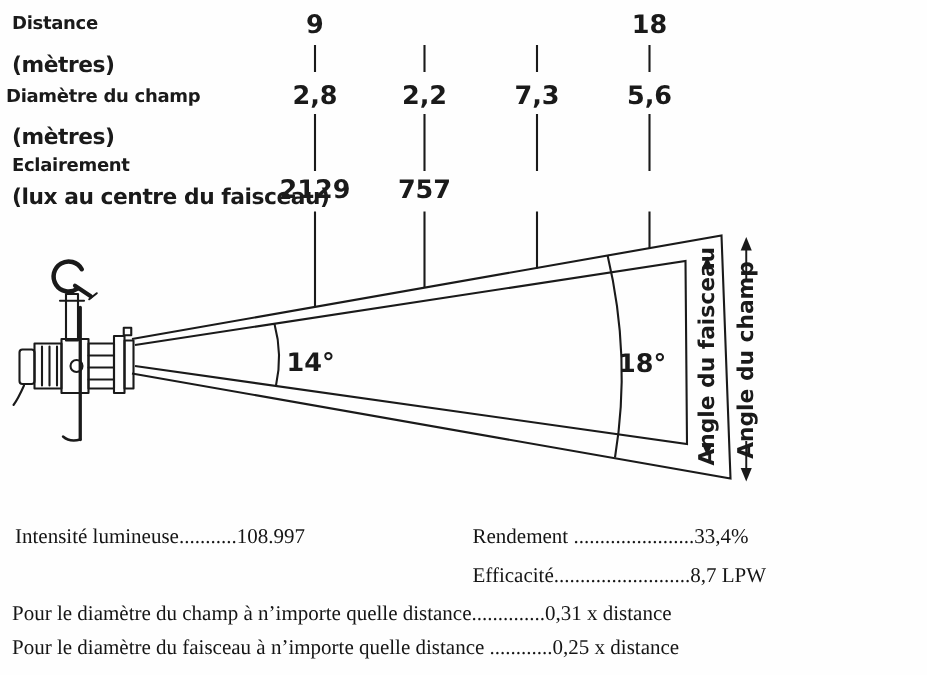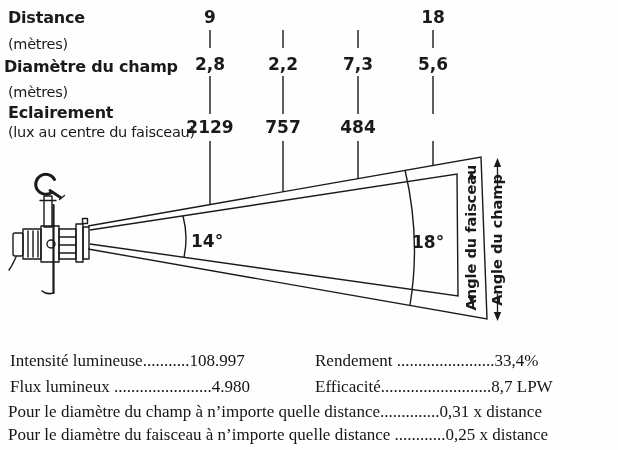--- a/index.html
+++ b/index.html
@@ -1,23 +1,23 @@
 <!DOCTYPE html>
 <html><head>
 <meta charset="utf-8">
 <style>
   html,body{margin:0;padding:0;background:#ffffff;}
   #page{position:relative;width:618px;height:450px;background:#fefefe;overflow:hidden;
         font-family:"DejaVu Sans",sans-serif;color:#1a1a1a;}
-  .lbl{position:absolute;font-size:16px;font-weight:600;letter-spacing:-0.2px;white-space:nowrap;}
-  .unit{position:absolute;font-size:14.5px;font-weight:400;letter-spacing:-0.3px;white-space:nowrap;}
+  .lbl{position:absolute;font-size:12px;font-weight:600;letter-spacing:-0.2px;white-space:nowrap;}
+  .unit{position:absolute;font-size:14.5px;font-weight:700;letter-spacing:-0.3px;white-space:nowrap;}
   .val{position:absolute;width:64px;text-align:center;font-size:17px;font-weight:600;white-space:nowrap;}
   svg{position:absolute;left:0;top:0;}
   svg text{font-family:"DejaVu Sans",sans-serif;fill:#1a1a1a;}
-  .serifline{position:absolute;font-family:"Liberation Serif",serif;font-size:17px;color:#151515;white-space:nowrap;}
+  .serifline{position:absolute;font-family:"Liberation Serif",serif;font-size:14px;color:#151515;white-space:nowrap;}
 </style>
 </head>
 <body>
 
 <div id="page">
 
   <div class="lbl" style="left:8px;top:8px">Distance</div>
   <div class="unit" style="left:8px;top:36px">(mètres)</div>
   <div class="lbl" style="left:4px;top:57px">Diamètre du champ</div>
   <div class="unit" style="left:8px;top:84px">(mètres)</div>
@@ -27,21 +27,20 @@
   <div class="val" style="left:178px;top:7px">9</div>
   <div class="val" style="left:401px;top:7px">18</div>
 
   <div class="val" style="left:178px;top:54px">2,8</div>
   <div class="val" style="left:251px;top:54px">2,2</div>
   <div class="val" style="left:326px;top:54px">7,3</div>
   <div class="val" style="left:401px;top:54px">5,6</div>
 
   <div class="val" style="left:178px;top:117px">2129</div>
   <div class="val" style="left:251px;top:117px">757</div>
-  <div class="val" style="left:326px;top:117px">484</div>
 
   <svg width="618" height="450" viewBox="0 0 618 450">
     <g stroke="#1a1a1a" stroke-width="1.4" fill="none">
 
       <g>
         <path d="M210,30 V48 M210,76 V114 M210,141 V204"></path>
         <path d="M283,30 V48 M283,76 V114 M283,141 V192"></path>
         <path d="M358,30 V48 M358,76 V114 M358,141 V179"></path>
         <path d="M433,30 V48 M433,76 V114 M433,141 V166"></path>
       </g>
@@ -100,18 +99,17 @@
 
     <text x="191" y="247" font-size="17" font-weight="600">14°</text>
     <text x="412" y="248" font-size="17" font-weight="600">18°</text>
 
     <text transform="translate(476 237.5) rotate(-90)" text-anchor="middle" font-size="14.5" font-weight="600">Angle du faisceau</text>
     <text transform="translate(502 240) rotate(-90)" text-anchor="middle" font-size="14.5" font-weight="600">Angle du champ</text>
   </svg>
 
   <div class="serifline" style="left:10px;top:351px">Intensité lumineuse...........108.997</div>
   <div class="serifline" style="left:315px;top:351px">Rendement .......................33,4%</div>
-  <div class="serifline" style="left:10px;top:377px">Flux lumineux .......................4.980</div>
   <div class="serifline" style="left:315px;top:377px">Efficacité..........................8,7 LPW</div>
   <div class="serifline" style="left:8px;top:402px">Pour le diamètre du champ à n’importe quelle distance..............0,31 x distance</div>
   <div class="serifline" style="left:8px;top:425px">Pour le diamètre du faisceau à n’importe quelle distance ............0,25 x distance</div>
 
 </div>
 
 </body></html>

